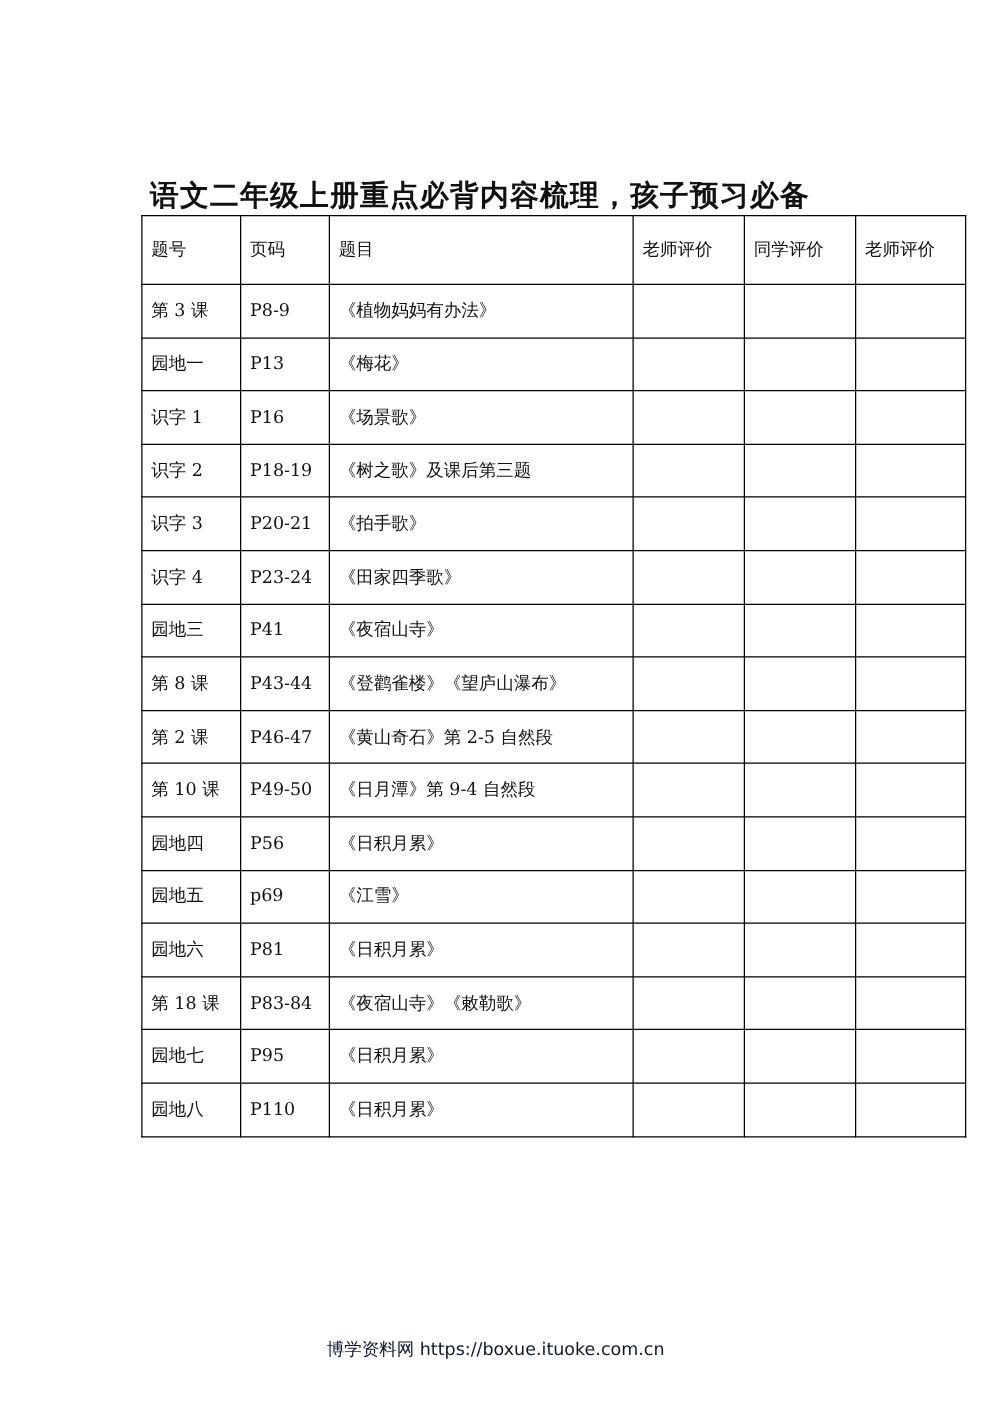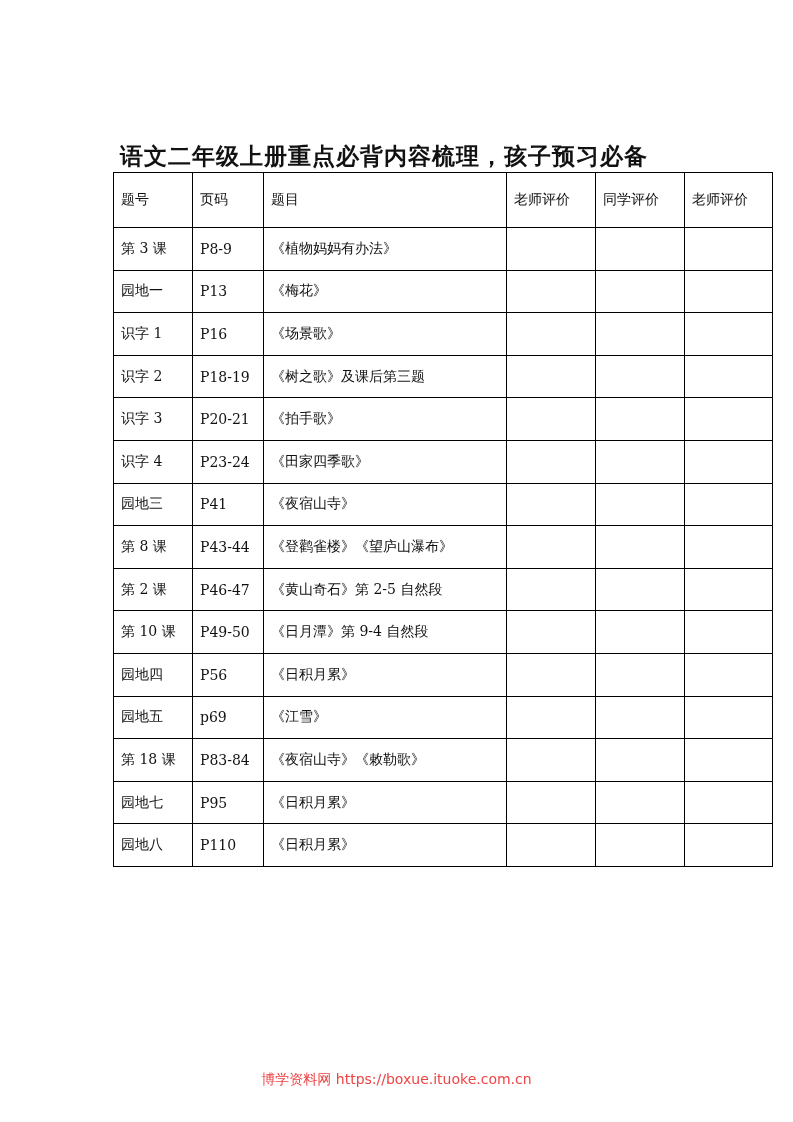--- a/index.html
+++ b/index.html
@@ -57,21 +57,21 @@
     .col-parent { width: 89px; }
     .col-peer { width: 89px; }
     .col-teacher { width: 88px; }
     .footer {
       position: absolute;
       left: 0;
       width: 793px;
       top: 1071px;
       text-align: center;
       font-size: 14px;
-      color: #ef4444;
+      color: #0f172a;
       font-family: "DejaVu Sans", "Liberation Sans", sans-serif;
     }
   </style>
 </head>
 <body>
 
 <div class="page-title">语文二年级上册重点必背内容梳理，孩子预习必备</div>
 
 <table class="checklist">
   <colgroup>
@@ -183,20 +183,28 @@
       </tr>
       <tr>
         <td>园地五</td>
         <td>p69</td>
         <td>《江雪》</td>
         <td></td>
         <td></td>
         <td></td>
       </tr>
       <tr>
+        <td>园地六</td>
+        <td>P81</td>
+        <td>《日积月累》</td>
+        <td></td>
+        <td></td>
+        <td></td>
+      </tr>
+      <tr>
         <td>第 18 课</td>
         <td>P83-84</td>
         <td>《夜宿山寺》《敕勒歌》</td>
         <td></td>
         <td></td>
         <td></td>
       </tr>
       <tr>
         <td>园地七</td>
         <td>P95</td>

